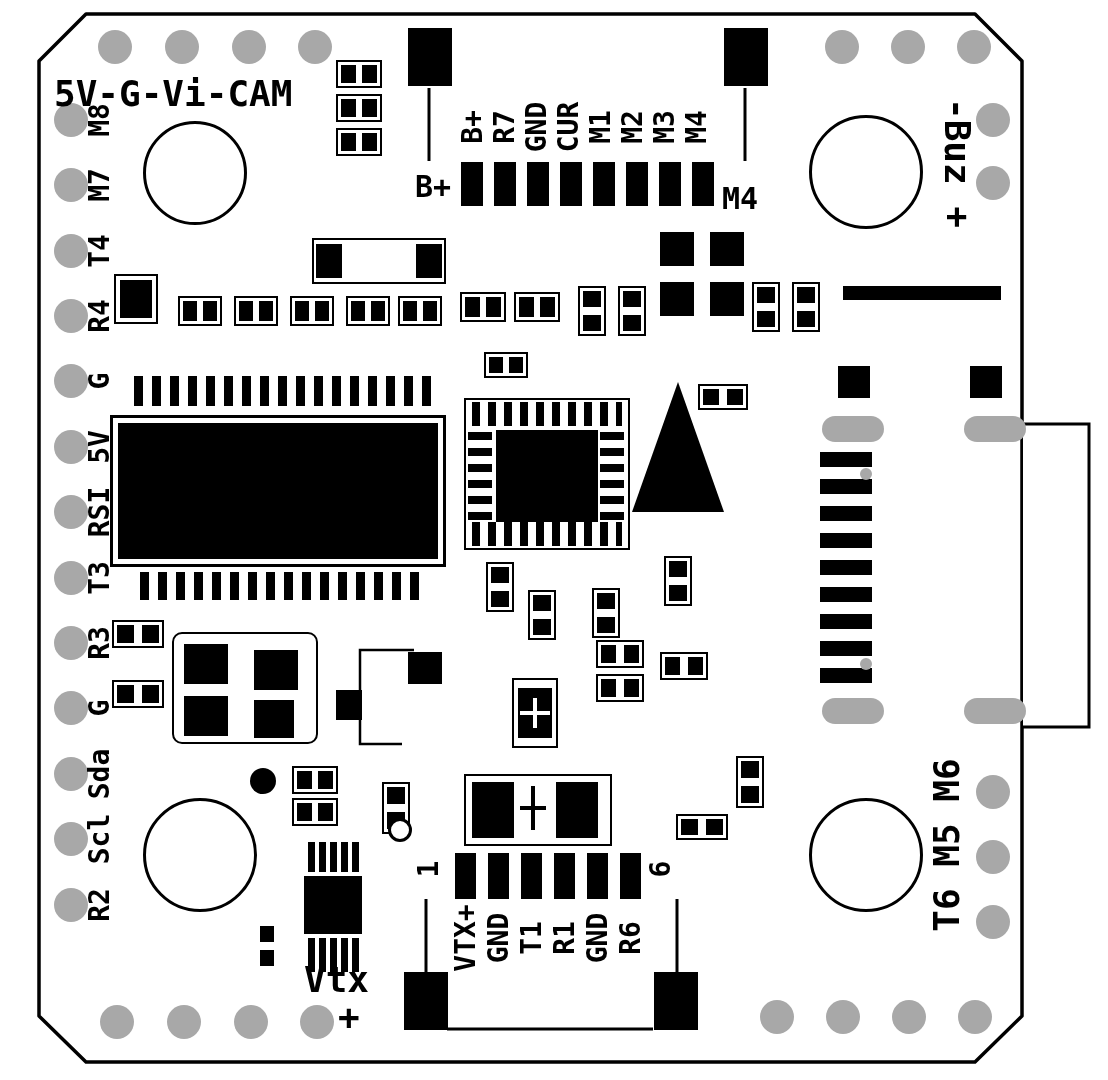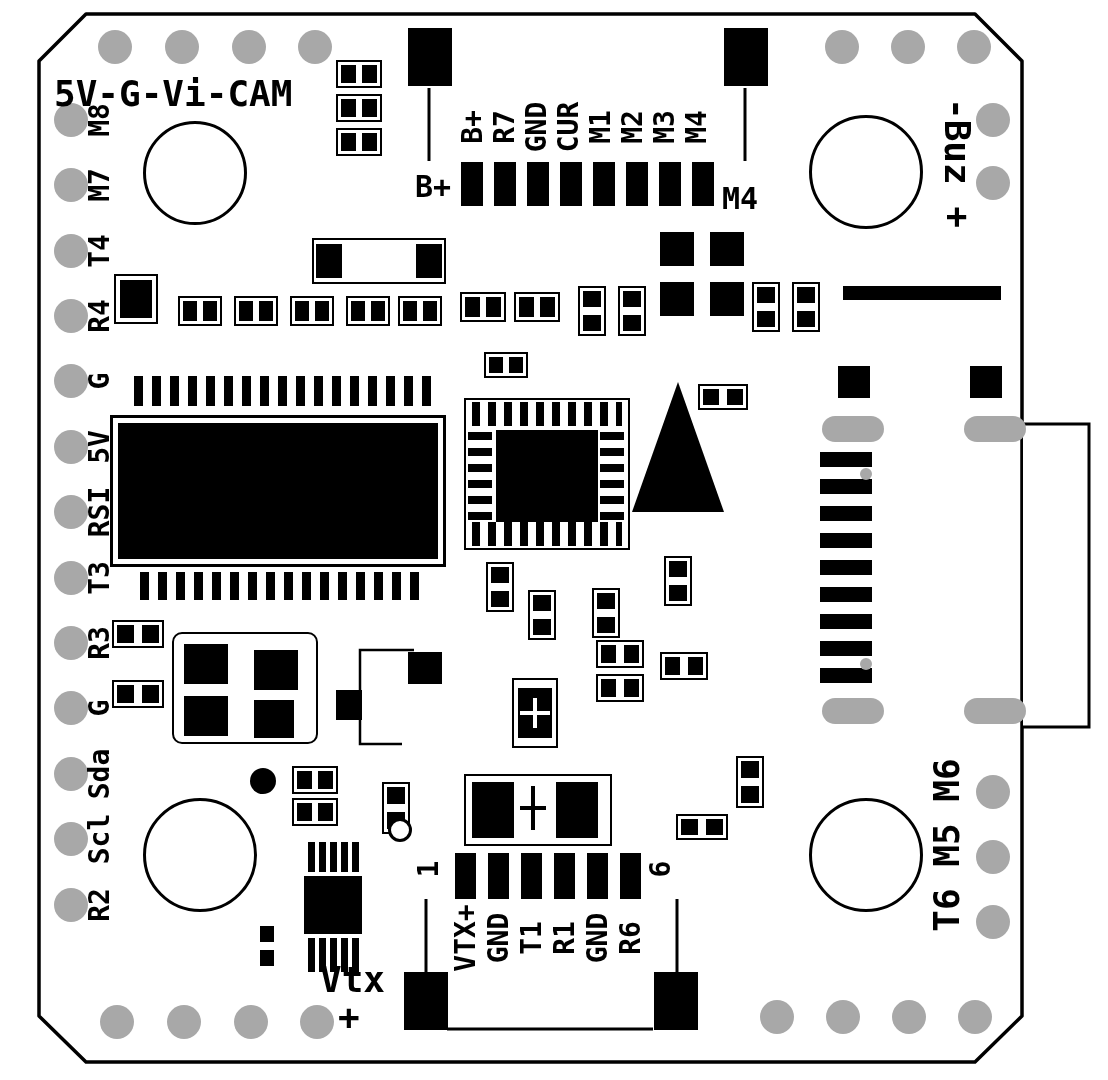--- a/index.html
+++ b/index.html
@@ -186,21 +186,21 @@
 
   <div class="abs pinsH" style="left:308px;top:842px;width:54px;height:30px;--w:7px;--p:11px"></div>
   <div class="abs blk" style="left:304px;top:876px;width:58px;height:58px"></div>
   <div class="abs pinsH" style="left:308px;top:938px;width:54px;height:34px;--w:7px;--p:11px"></div>
   <div class="abs blk" style="left:260px;top:926px;width:14px;height:16px"></div>
   <div class="abs blk" style="left:260px;top:950px;width:14px;height:16px"></div>
 
   <span class="abs lbl big" style="left:54px;top:76px">5V-G-Vi-CAM</span>
   <span class="abs lbl big ctr r90" style="left:957px;top:163px">-Buz +</span>
   <span class="abs lbl big ctr r-90" style="left:947px;top:845px">T6 M5 M6</span>
-  <span class="abs lbl big" style="left:320px;top:962px">Vtx</span>
+  <span class="abs lbl big" style="left:304px;top:962px">Vtx</span>
   <span class="abs lbl big" style="left:338px;top:1000px">+</span>
 
   <span class="abs lbl ctr r-90" style="left:100px;top:120px">M8</span>
   <span class="abs lbl ctr r-90" style="left:100px;top:185px">M7</span>
   <span class="abs lbl ctr r-90" style="left:100px;top:251px">T4</span>
   <span class="abs lbl ctr r-90" style="left:100px;top:316px">R4</span>
   <span class="abs lbl ctr r-90" style="left:100px;top:381px">G</span>
   <span class="abs lbl ctr r-90" style="left:100px;top:447px">5V</span>
   <span class="abs lbl ctr r-90" style="left:100px;top:512px">RSI</span>
   <span class="abs lbl ctr r-90" style="left:100px;top:578px">T3</span>

